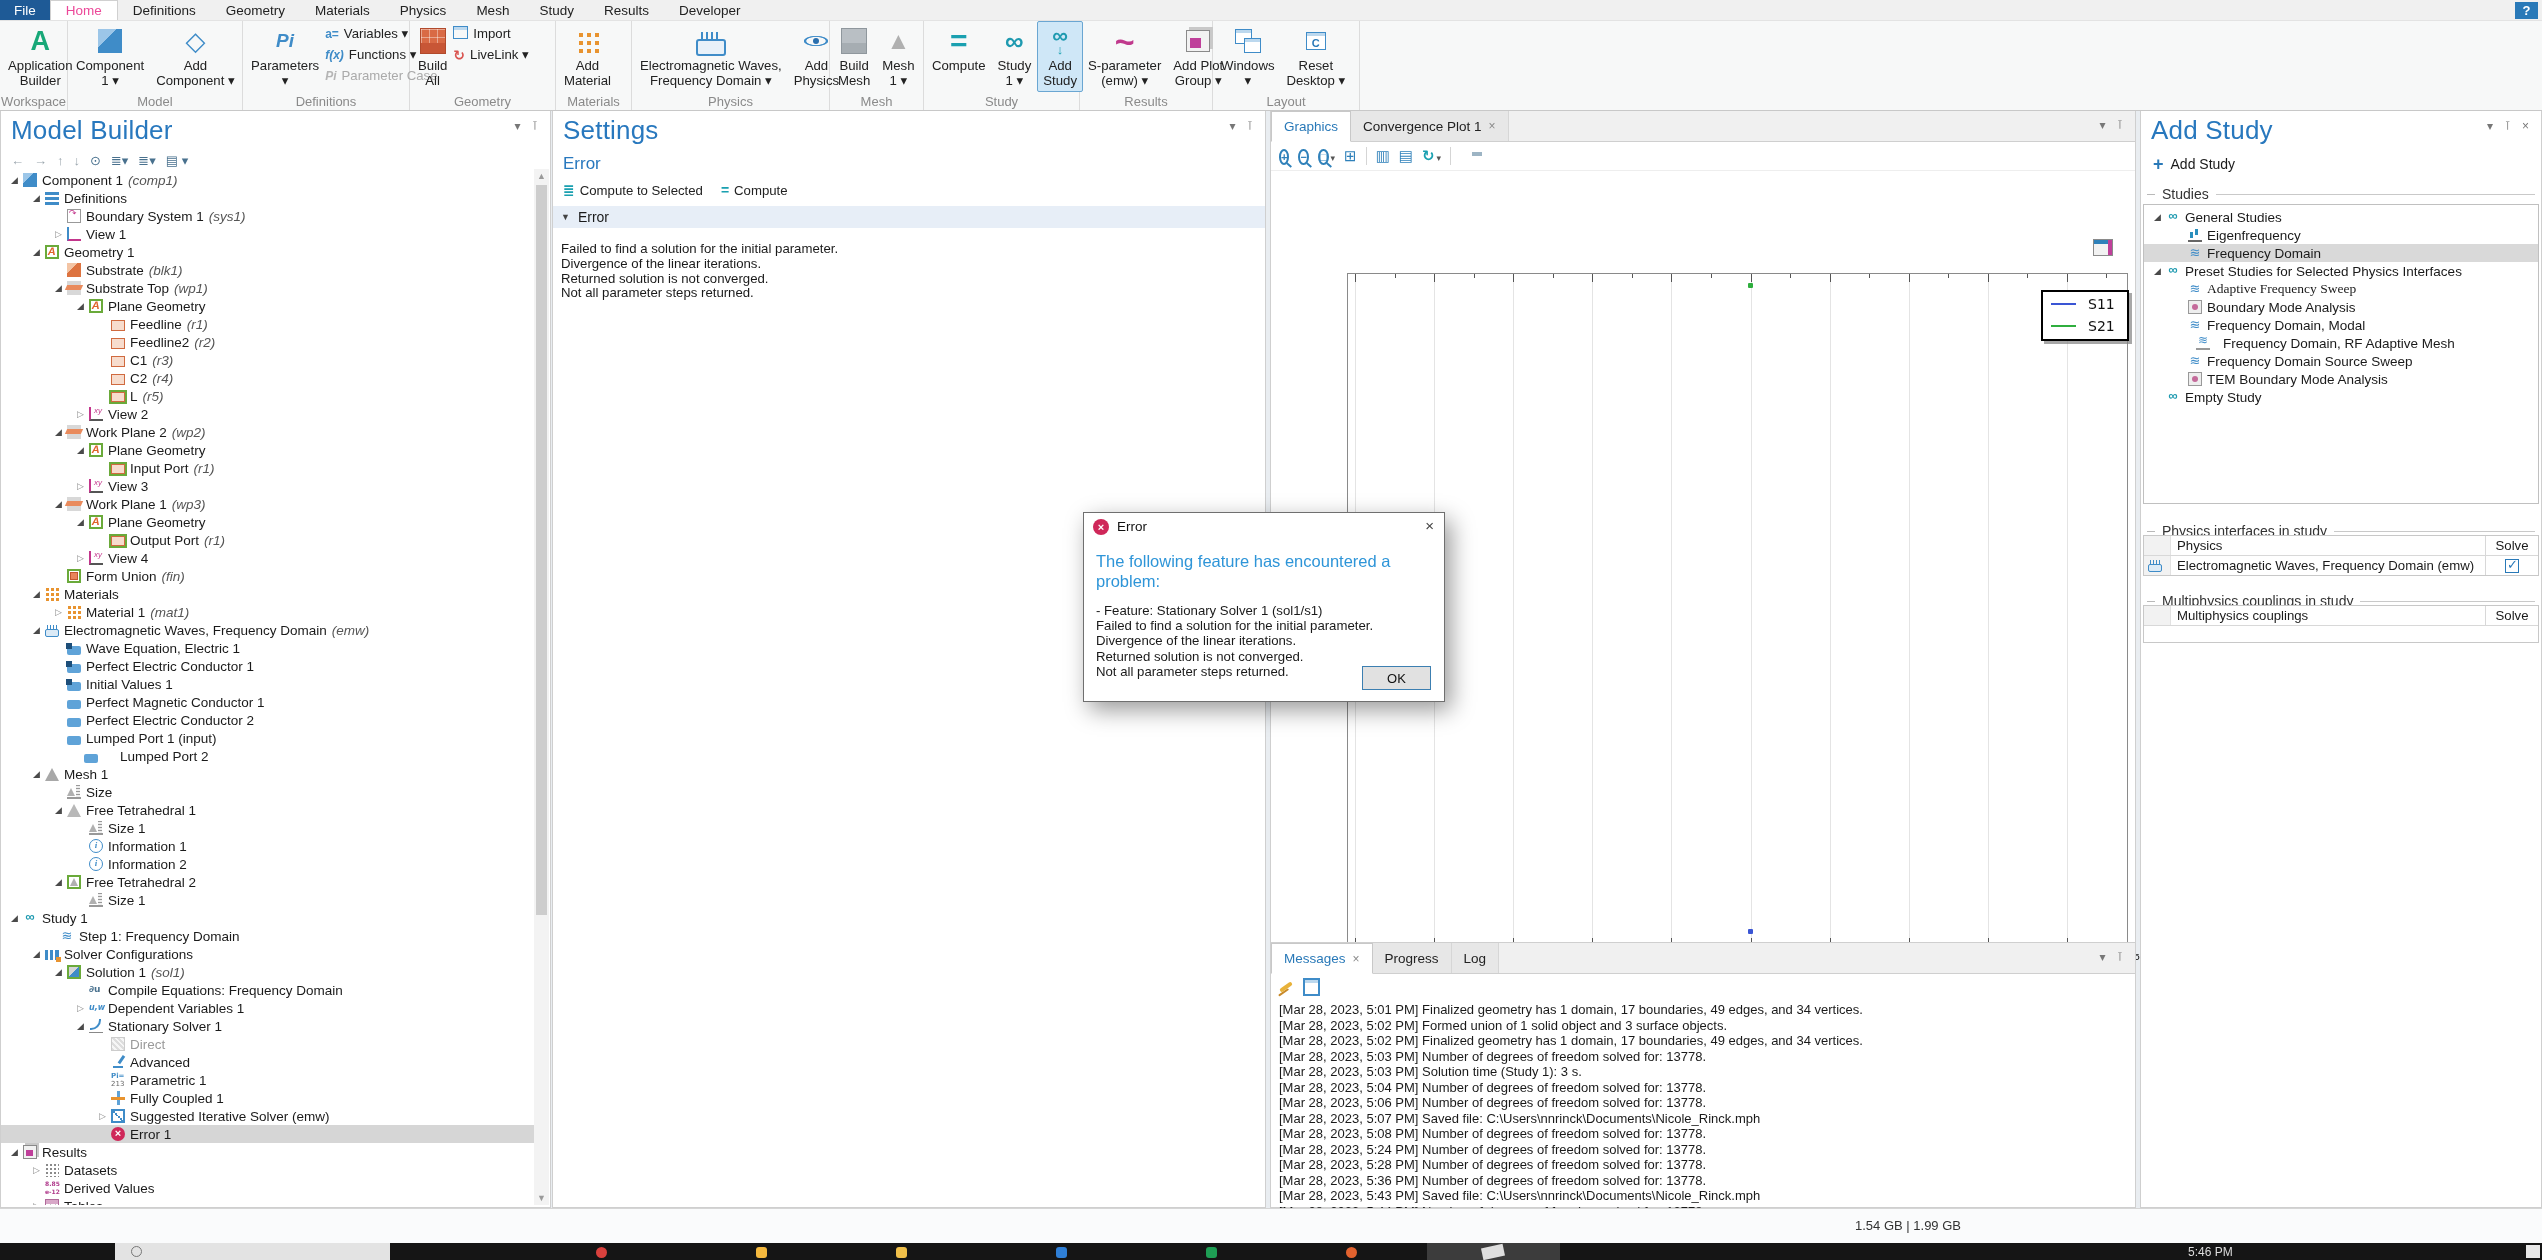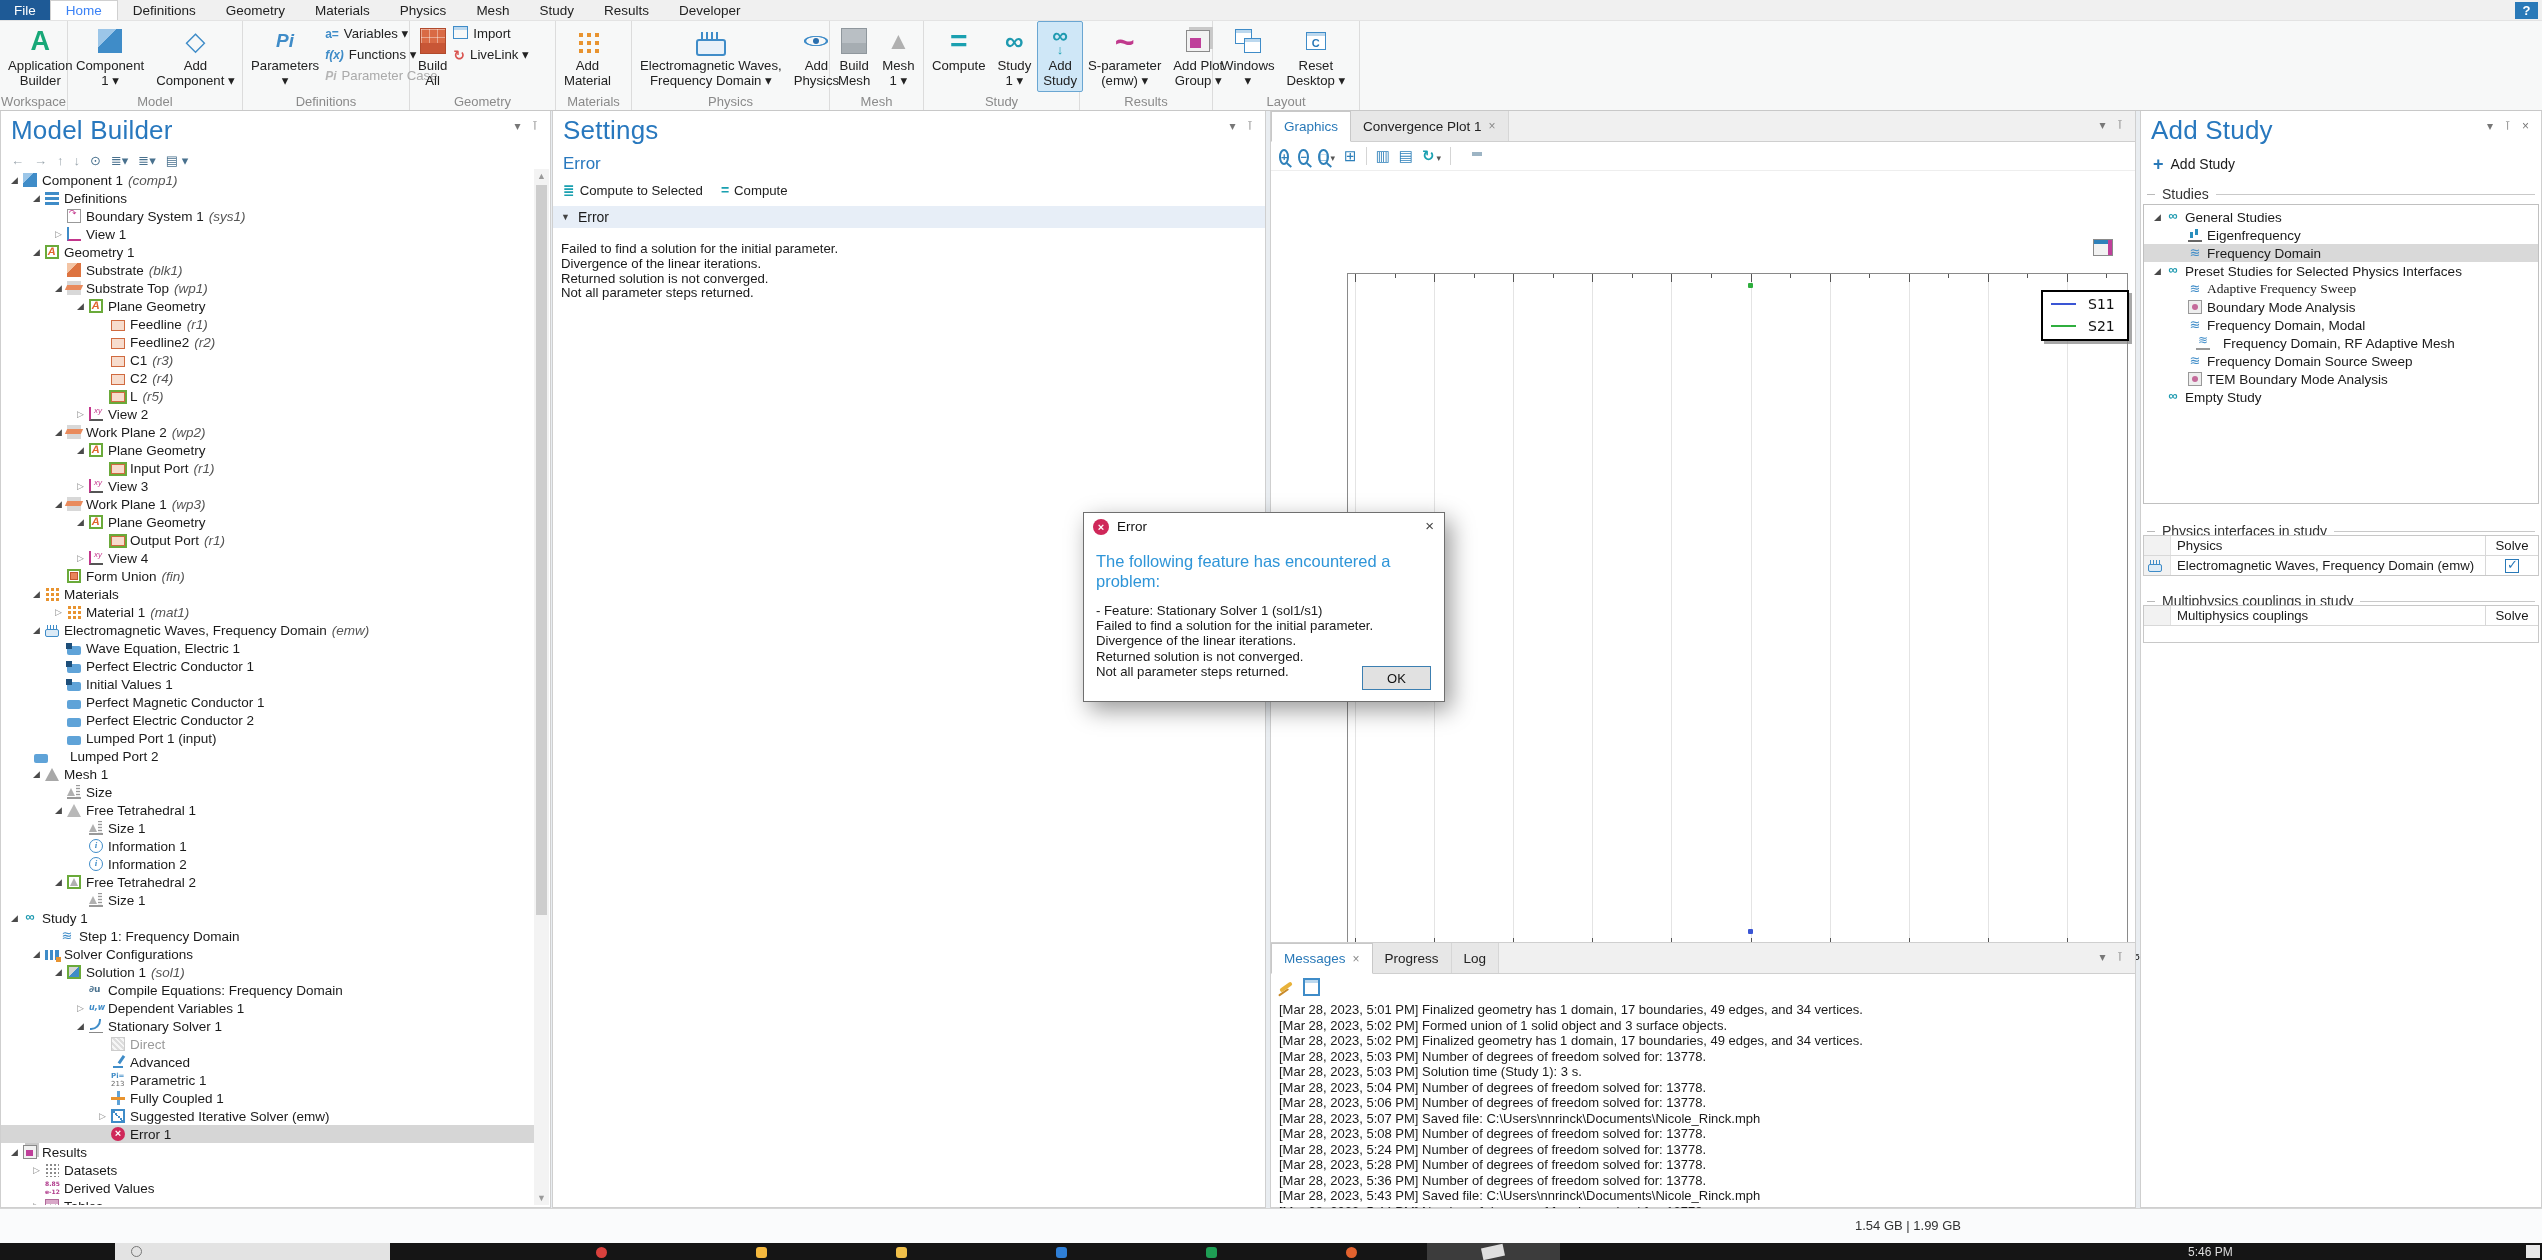--- a/index.html
+++ b/index.html
@@ -2,21 +2,21 @@
 <html><head>
 <meta charset="utf-8">
 <style>
   html,body{margin:0;padding:0;background:#dfe3e8;}
   body{font-family:"Liberation Sans","DejaVu Sans",sans-serif;-webkit-font-smoothing:antialiased;}
   #app{position:relative;width:2542px;height:1260px;background:#fff;overflow:hidden;font-size:13.5px;color:#1a1a1a;}
   
   #menubar{position:absolute;left:0;top:0;width:2542px;height:20px;background:#f0f0f0;display:flex;align-items:stretch;border-bottom:1px solid #e3e3e3;z-index:5;}
   .mtab{padding:0 15px;display:flex;align-items:center;font-size:13.5px;color:#222;cursor:default;}
   .mtab.file{background:#1e5a96;color:#fff;padding:0 14px;}
-  .mtab.active{background:#fff;color:#3b82f6;border:1px solid #d0d0d0;border-bottom:none;text-align:right;}
+  .mtab.active{background:#fff;color:#ec4899;border:1px solid #d0d0d0;border-bottom:none;text-align:right;}
   #help-btn{position:absolute;right:4px;top:2px;width:23px;height:17px;background:#2979b8;color:#fff;font-weight:bold;font-size:13px;display:flex;align-items:center;justify-content:center;z-index:6;}
   
   #ribbon{position:absolute;left:0;top:20px;width:2542px;height:90px;background:#f7f8f8;border-bottom:1px solid #c8c8c8;display:flex;z-index:4;}
   .rgroup{position:relative;height:90px;border-right:1px solid #dcdcdc;display:flex;align-items:flex-start;padding:0 2px;box-sizing:border-box;flex:none;}
   .glabel{position:absolute;left:0;right:0;bottom:1px;text-align:center;font-size:13px;color:#8a8a8a;white-space:nowrap;overflow:hidden;}
   .rbig{display:flex;flex-direction:column;align-items:center;justify-content:flex-start;padding:3px 5px 0 5px;margin-top:1px;height:66px;border:1px solid transparent;border-radius:2px;}
   .rbig.sel{background:#cfe7f7;border-color:#6aa6d2;}
   .rbig .rlab{font-size:13.2px;line-height:15px;text-align:center;white-space:nowrap;color:#222;}
   .ric{height:32px;display:flex;align-items:center;justify-content:center;margin-bottom:1px;}
   .rsmallcol{display:flex;flex-direction:column;padding-top:5px;gap:4px;}
@@ -596,21 +596,21 @@
         <div class="trow" style="padding-left: 50px;">
           <span class="arr"></span>
           <span class="ti i-phys"></span>
           <span class="lbl">Perfect Electric Conductor 2</span>
         </div>
         <div class="trow" style="padding-left: 50px;">
           <span class="arr"></span>
           <span class="ti i-phys"></span>
           <span class="lbl">Lumped Port 1 (input)</span>
         </div>
-        <div class="trow" style=" gap: 17px;">
+        <div class="trow" style="padding-left: 50px; gap: 17px;">
           <span class="arr"></span>
           <span class="ti i-phys"></span>
           <span class="lbl">Lumped Port 2</span>
         </div>
         <div class="trow" style="padding-left: 28px;">
           <span class="arr">◢</span>
           <span class="ti i-mesh"></span>
           <span class="lbl">Mesh 1</span>
         </div>
         <div class="trow" style="padding-left: 50px;">

